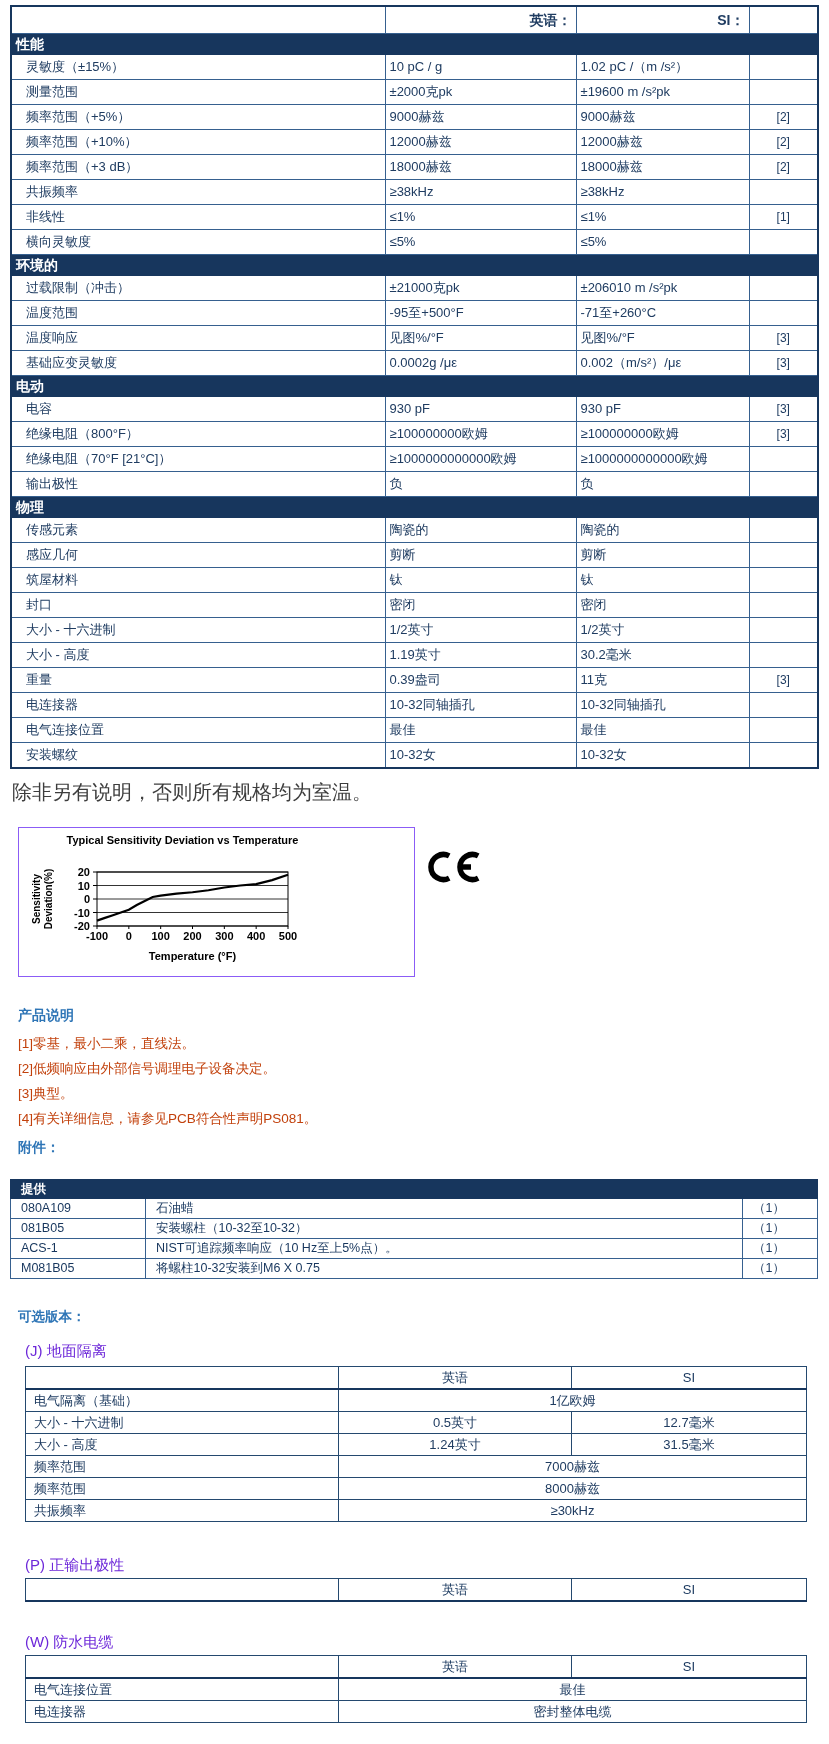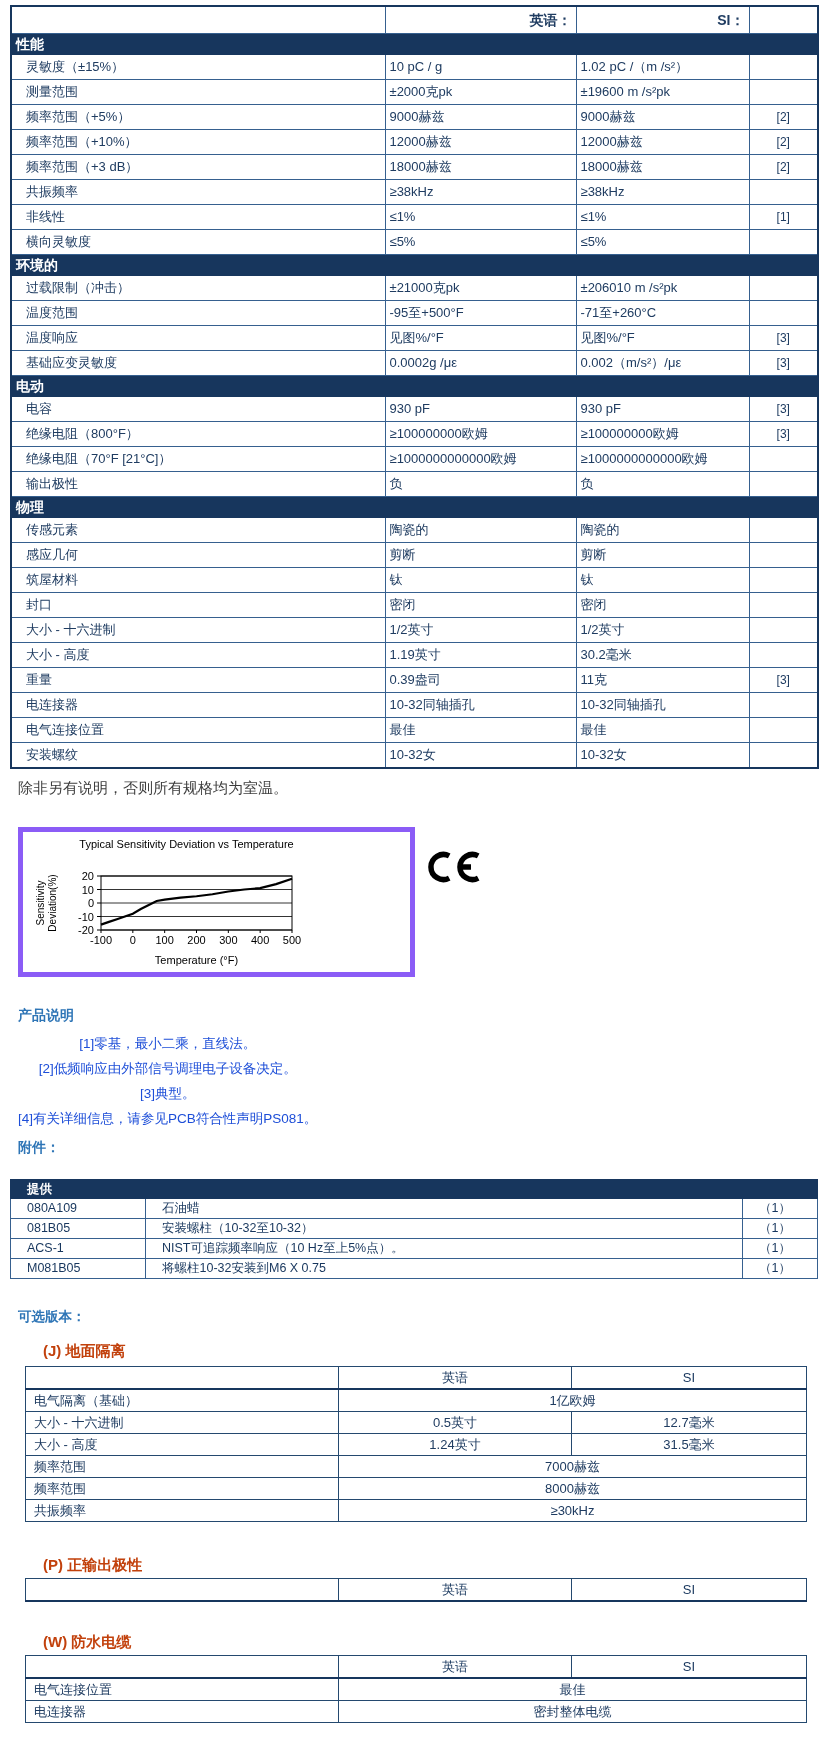--- a/index.html
+++ b/index.html
@@ -12,45 +12,45 @@
   .spec-table td{border:1px solid #36608f;font-size:13px;color:#1f3c61;height:24px;line-height:24px;
                  padding:0 4px;white-space:nowrap;overflow:hidden;}
   .spec-table tr.hdr td{font-weight:bold;font-size:14px;height:26px;line-height:26px;text-align:right;}
   .spec-table tr.section-bar td{background:#17365d;color:#ffffff;font-weight:bold;font-size:14px;
                  height:20px;line-height:20px;border:1px solid #17365d;text-align:left;}
   .spec-table td.label-cell{padding-left:14px;text-align:left;}
   .spec-table td.val{text-align:left;}
   .spec-table td.note{text-align:center;font-size:12px;}
 
   
-  .footnote{position:absolute;left:18px;top:779px;font-size:15px;color:#3d3d3d;}
+  .footnote{position:absolute;left:12px;top:779px;font-size:20px;color:#3d3d3d;}
 
   
   .chart-box{position:absolute;left:18px;top:827px;width:397px;height:150px;
-             border:5px solid #8b5cf6;box-sizing:border-box;background:#fff;}
+             border:1px solid #8b5cf6;box-sizing:border-box;background:#fff;font-weight:bold;}
   .chart-box svg{display:block;}
 
   
   .ce-mark{position:absolute;left:427px;top:849px;}
 
   
   .blue-heading{position:absolute;left:18px;font-size:14px;font-weight:bold;color:#2e75b6;}
 
   
-  .notes-list{position:absolute;left:18px;top:1031px;font-size:13.5px;color:#1d4ed8;line-height:25px;text-align:center;}
+  .notes-list{position:absolute;left:18px;top:1031px;font-size:13.5px;color:#c2410c;line-height:25px;}
 
   
   .acc-table{position:absolute;left:10px;top:1179px;width:807px;border:1px solid #24496f;}
   .acc-table td{border:1px solid #36608f;font-size:12.5px;color:#17365d;height:19px;line-height:19px;
-                padding:0 16px;white-space:nowrap;overflow:hidden;text-align:left;}
+                padding:0 10px;white-space:nowrap;overflow:hidden;text-align:left;}
   .acc-table tr.acc-header td{background:#17365d;color:#fff;font-weight:bold;border:1px solid #17365d;
                 height:18px;line-height:18px;}
 
   
-  .ver-title{position:absolute;left:43px;font-size:15px;font-weight:bold;color:#c2410c;}
+  .ver-title{position:absolute;left:25px;font-size:15px;font-weight:normal;color:#6d28d9;}
   .ver-table{position:absolute;left:25px;width:781px;border:1px solid #24496f;}
   .ver-table td{border:1px solid #24496f;font-size:13px;color:#1f3c61;height:21px;line-height:21px;
                 padding:0 6px;white-space:nowrap;overflow:hidden;}
   .ver-table tr.ver-header td{text-align:center;border-bottom:2px solid #17365d;color:#17365d;}
   .ver-table td.vlabel{text-align:left;padding-left:8px;}
   .ver-table td.vval{text-align:center;}
 </style>
 </head>
 <body>
 

